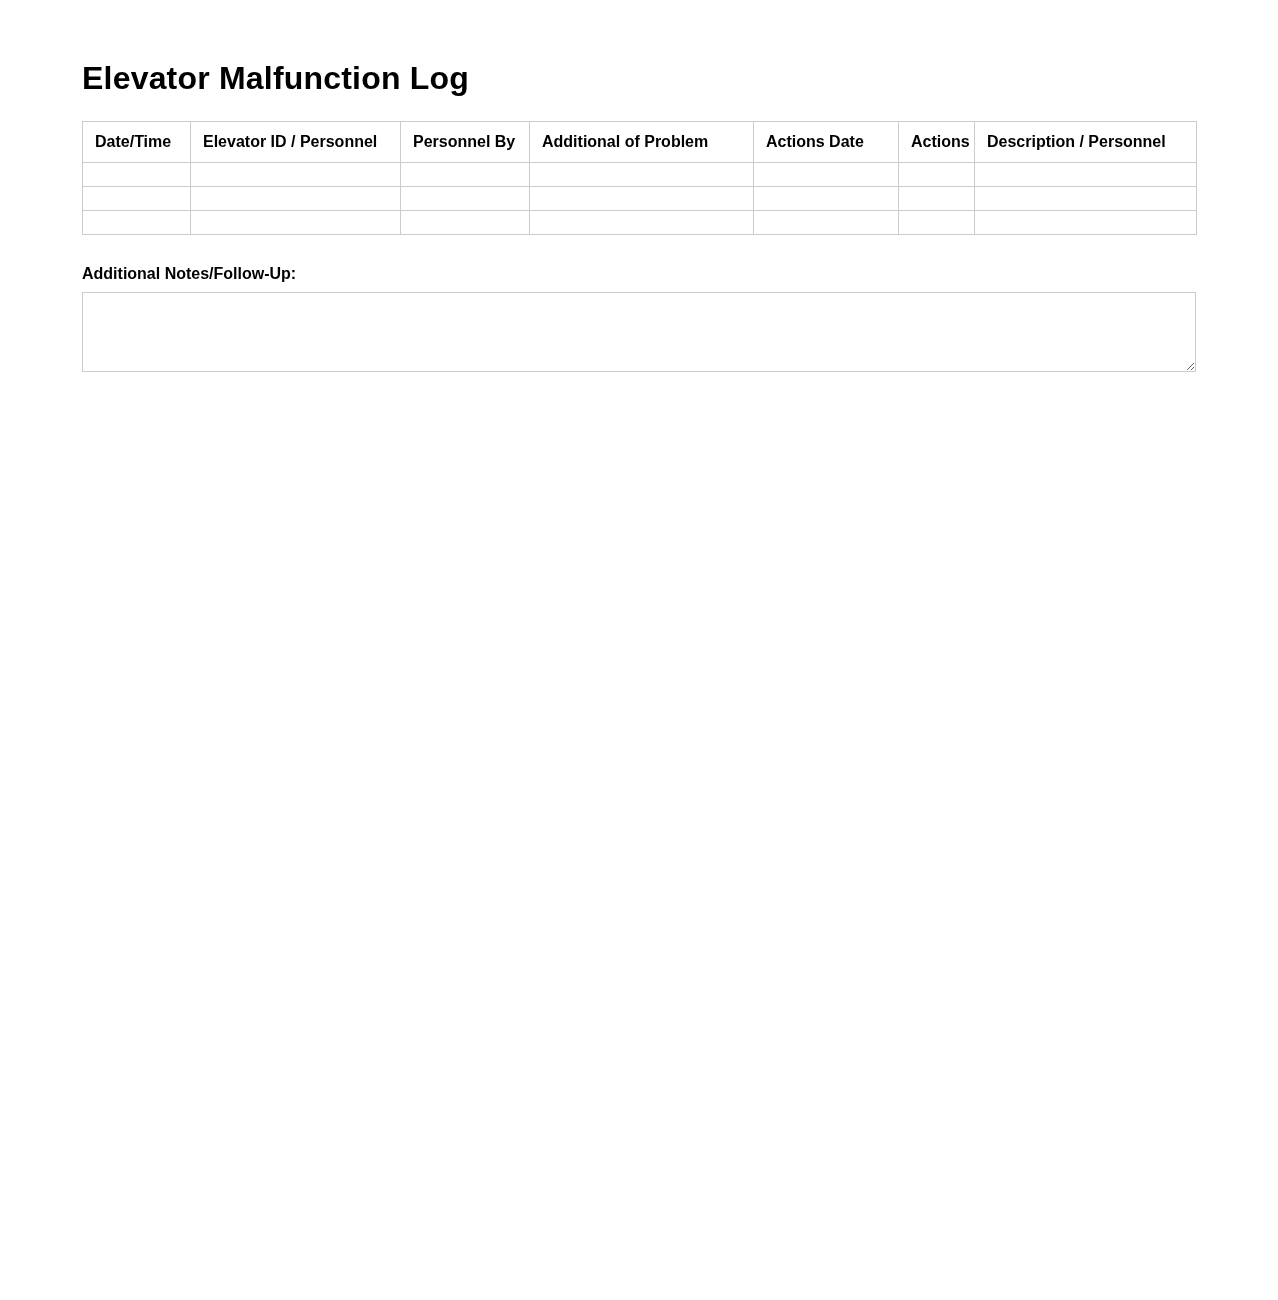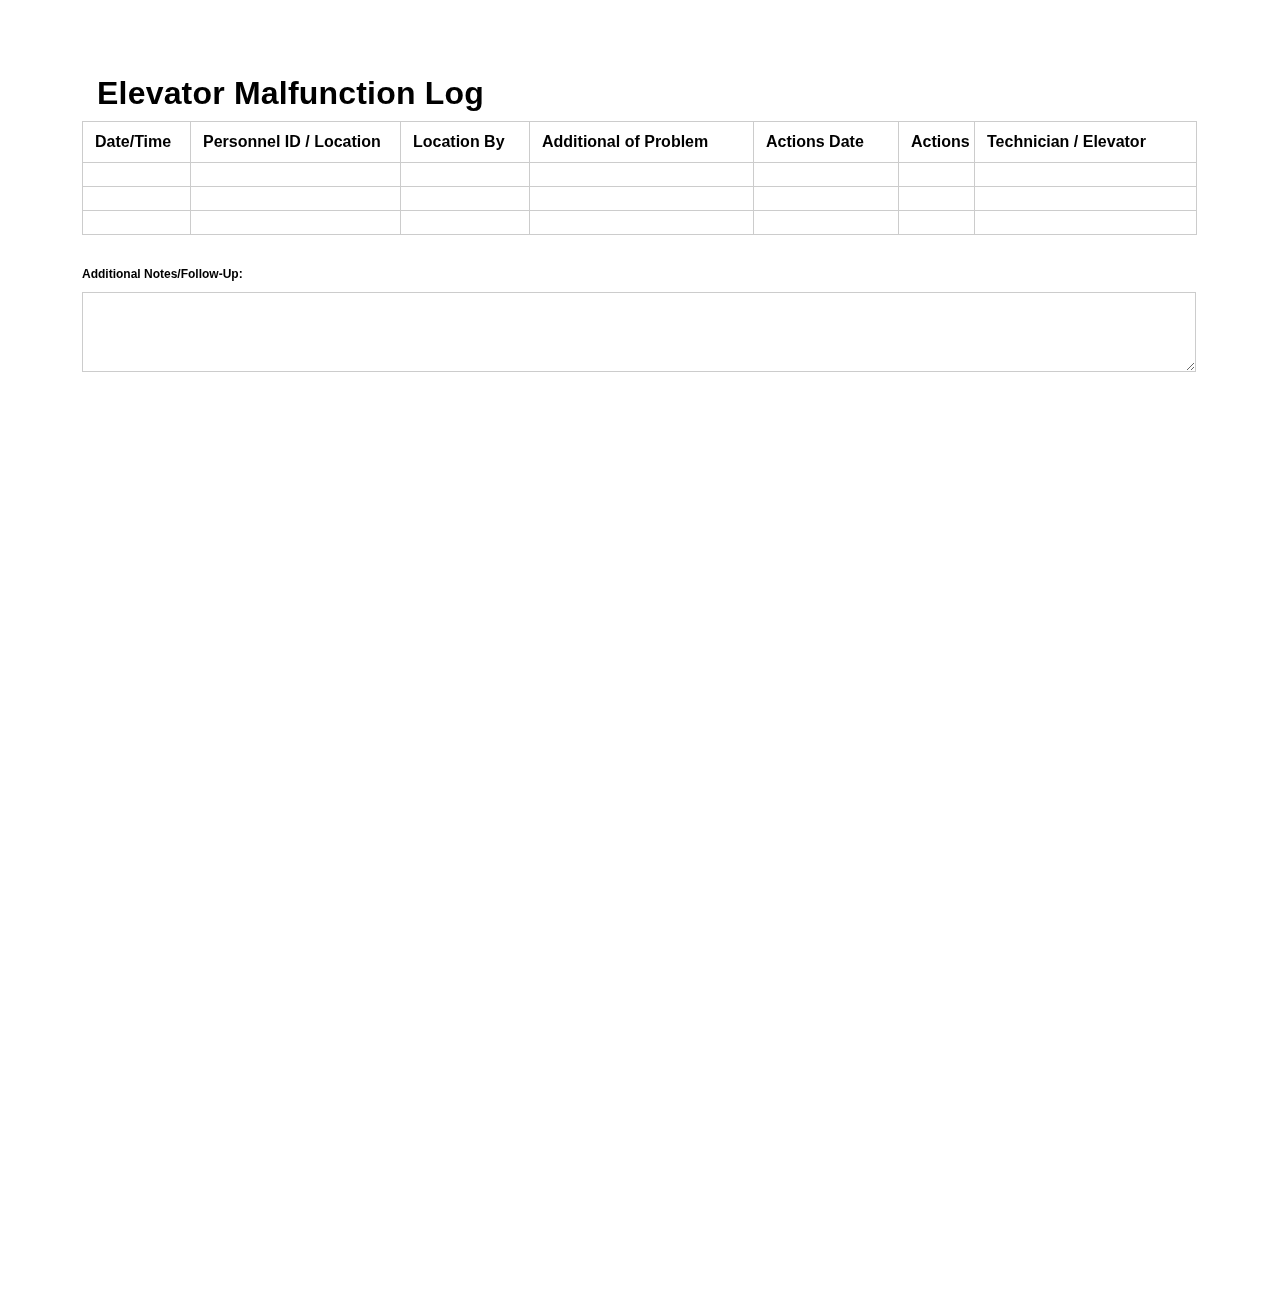--- a/index.html
+++ b/index.html
@@ -13,21 +13,21 @@
       font-family: "Liberation Sans", sans-serif;
       color: #000000;
     }
     .page {
       position: absolute;
       left: 82px;
       top: 0;
       width: 1114px;
     }
     h1 {
-      margin: 15px;
+      margin: 0;
       position: absolute;
       top: 58px;
       left: 0;
       font-size: 32px;
       font-weight: bold;
       line-height: 40px;
       letter-spacing: 0.2px;
       white-space: nowrap;
     }
     table {
@@ -50,21 +50,21 @@
       white-space: nowrap;
       padding-left: 12px;
     }
     td {
       height: 23px;
     }
     .notes-label {
       position: absolute;
       top: 265px;
       left: 0;
-      font-size: 12px;
+      font-size: 16px;
       font-weight: bold;
       line-height: 18px;
       white-space: nowrap;
     }
     textarea {
       position: absolute;
       top: 292px;
       left: 0;
       width: 1114px;
       height: 80px;
@@ -90,26 +90,26 @@
         <col style="width: 210px;">
         <col style="width: 129px;">
         <col style="width: 224px;">
         <col style="width: 145px;">
         <col style="width: 76px;">
         <col style="width: 222px;">
       </colgroup>
     <thead>
       <tr>
         <th>Date/Time</th>
-        <th>Personnel ID / Location</th>
-        <th>Location By</th>
+        <th>Elevator ID / Personnel</th>
+        <th>Personnel By</th>
         <th>Additional of Problem</th>
         <th>Actions Date</th>
         <th>Actions</th>
-        <th>Technician / Elevator</th>
+        <th>Description / Personnel</th>
       </tr>
     </thead>
     <tbody>
       <tr>
         <td></td>
         <td></td>
         <td></td>
         <td></td>
         <td></td>
         <td></td>

